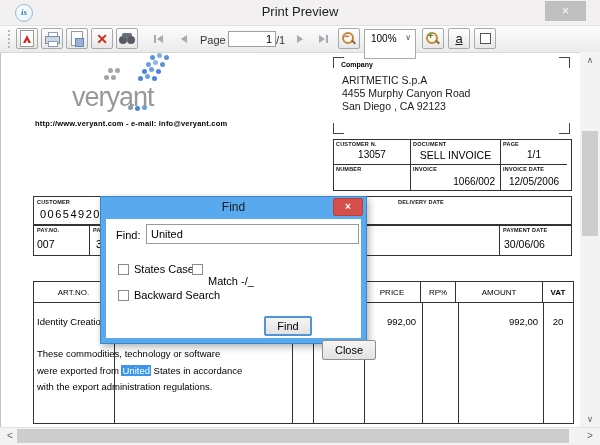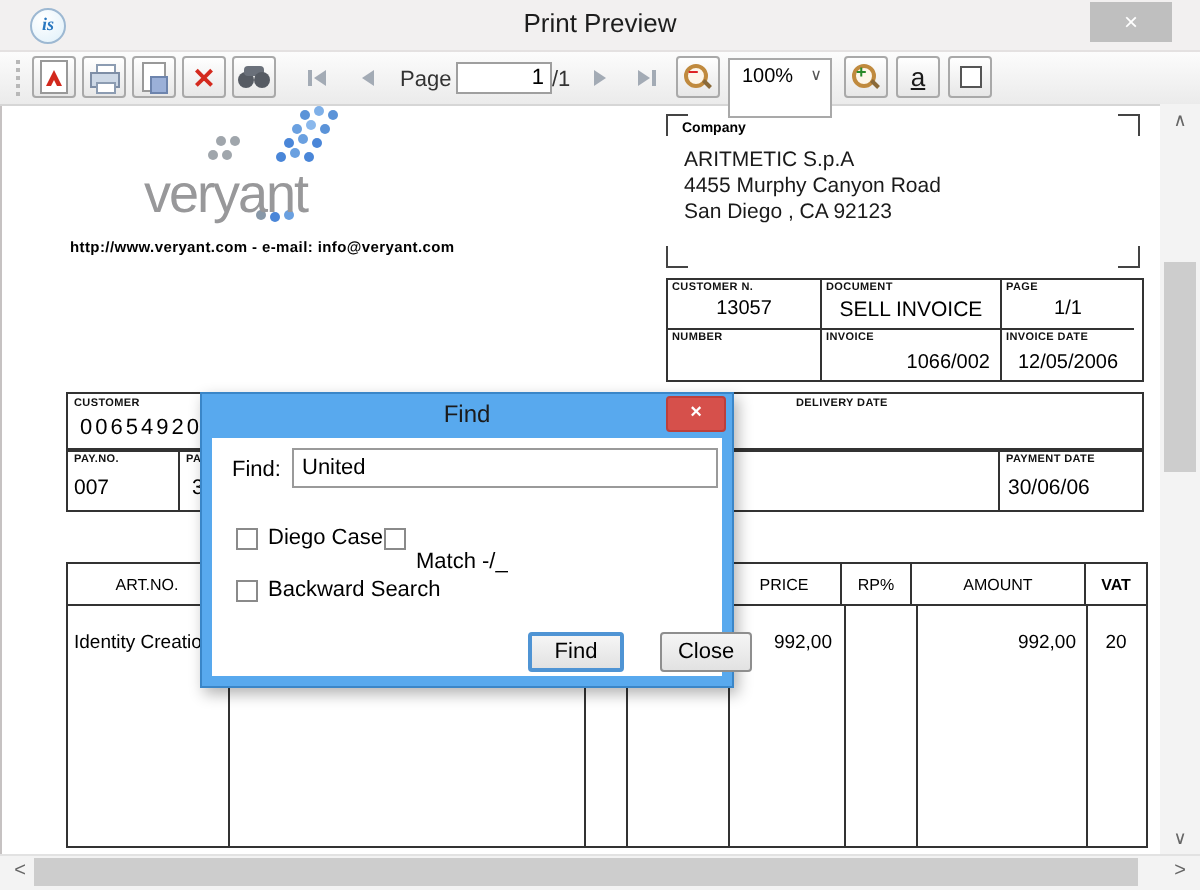--- a/index.html
+++ b/index.html
@@ -120,21 +120,21 @@
             border-radius:2px;color:#fff;font-size:10px;line-height:16px;text-align:center;font-weight:bold;box-sizing:border-box;}
   .fd-body{position:absolute;left:5px;top:22px;right:5px;bottom:5px;background:#fff;}
   .fd-label{position:absolute;left:10px;top:10px;font-size:11px;color:#000;}
   .fd-input{position:absolute;left:40px;top:5px;width:203px;height:18px;border:1px solid #9a9a9a;
             font-size:11px;padding:0 4px;font-family:"Liberation Sans",sans-serif;}
   .cb{position:absolute;width:11px;height:11px;border:1px solid #8a8a8a;background:#fff;box-sizing:border-box;}
   .cblabel{position:absolute;font-size:11px;color:#000;}
   .fd-btn{position:absolute;top:97px;height:20px;display:flex;align-items:center;justify-content:center;
           font-size:11px;background:linear-gradient(#f5f5f5,#e2e2e2);border-radius:2px;box-sizing:border-box;color:#000;}
   .fd-find{left:158px;width:48px;border:2px solid #4f94d4;}
-  .fd-closebtn{left:224px;width:46px;border:1px solid #8e8e8e;}
+  .fd-closebtn{left:216px;width:54px;border:1px solid #8e8e8e;margin-top:24px;}
 </style>
 </head>
 <body>
 
 <div id="stage">
 
   <div id="titlebar">
     <div id="appicon">is</div>
     <div id="apptitle">Print Preview</div>
     <div id="appclose">×</div>
@@ -301,20 +301,25 @@
       <div class="bline" style="left:258px;"></div>
       <div class="bline" style="left:279px;"></div>
       <div class="bline" style="left:330px;"></div>
       <div class="bline" style="left:388px;"></div>
       <div class="bline" style="left:424px;"></div>
       <div class="bline" style="left:509px;"></div>
       <div class="itemdesc">Identity Creation</div>
       <div class="itemprice">992,00</div>
       <div class="itemamount">992,00</div>
       <div class="itemvat">20</div>
+      <div class="note">
+        <div>These commodities, technology or software</div>
+        <div><span>were exported from </span><span class="hl">United</span><span> States in accordance</span></div>
+        <div>with the export administration regulations.</div>
+      </div>
     </div>
   </div>
 
   <div id="vscroll">
     <div class="vsarrow" style="top:0;">∧</div>
     <div class="vsthumb"></div>
     <div class="vsarrow" style="bottom:0;">∨</div>
   </div>
 
   <div id="hscroll">
@@ -323,21 +328,21 @@
     <div class="hsarrow" style="right:2px;">&gt;</div>
   </div>
 
   <div id="finddlg">
     <div class="fd-title">Find</div>
     <div class="fd-close">×</div>
     <div class="fd-body">
       <div class="fd-label">Find:</div>
       <input class="fd-input" value="United" style="">
       <div class="cb" style="left:12px;top:45px;"></div>
-      <div class="cblabel" style="left:28px;top:44px;">Diego Case</div>
+      <div class="cblabel" style="left:28px;top:44px;">States Case</div>
       <div class="cb" style="left:86px;top:45px;"></div>
       <div class="cblabel" style="left:102px;top:56px;">Match -/_</div>
       <div class="cb" style="left:12px;top:71px;"></div>
       <div class="cblabel" style="left:28px;top:70px;">Backward Search</div>
       <div class="fd-btn fd-find">Find</div>
       <div class="fd-btn fd-closebtn">Close</div>
     </div>
   </div>
 
 </div>

